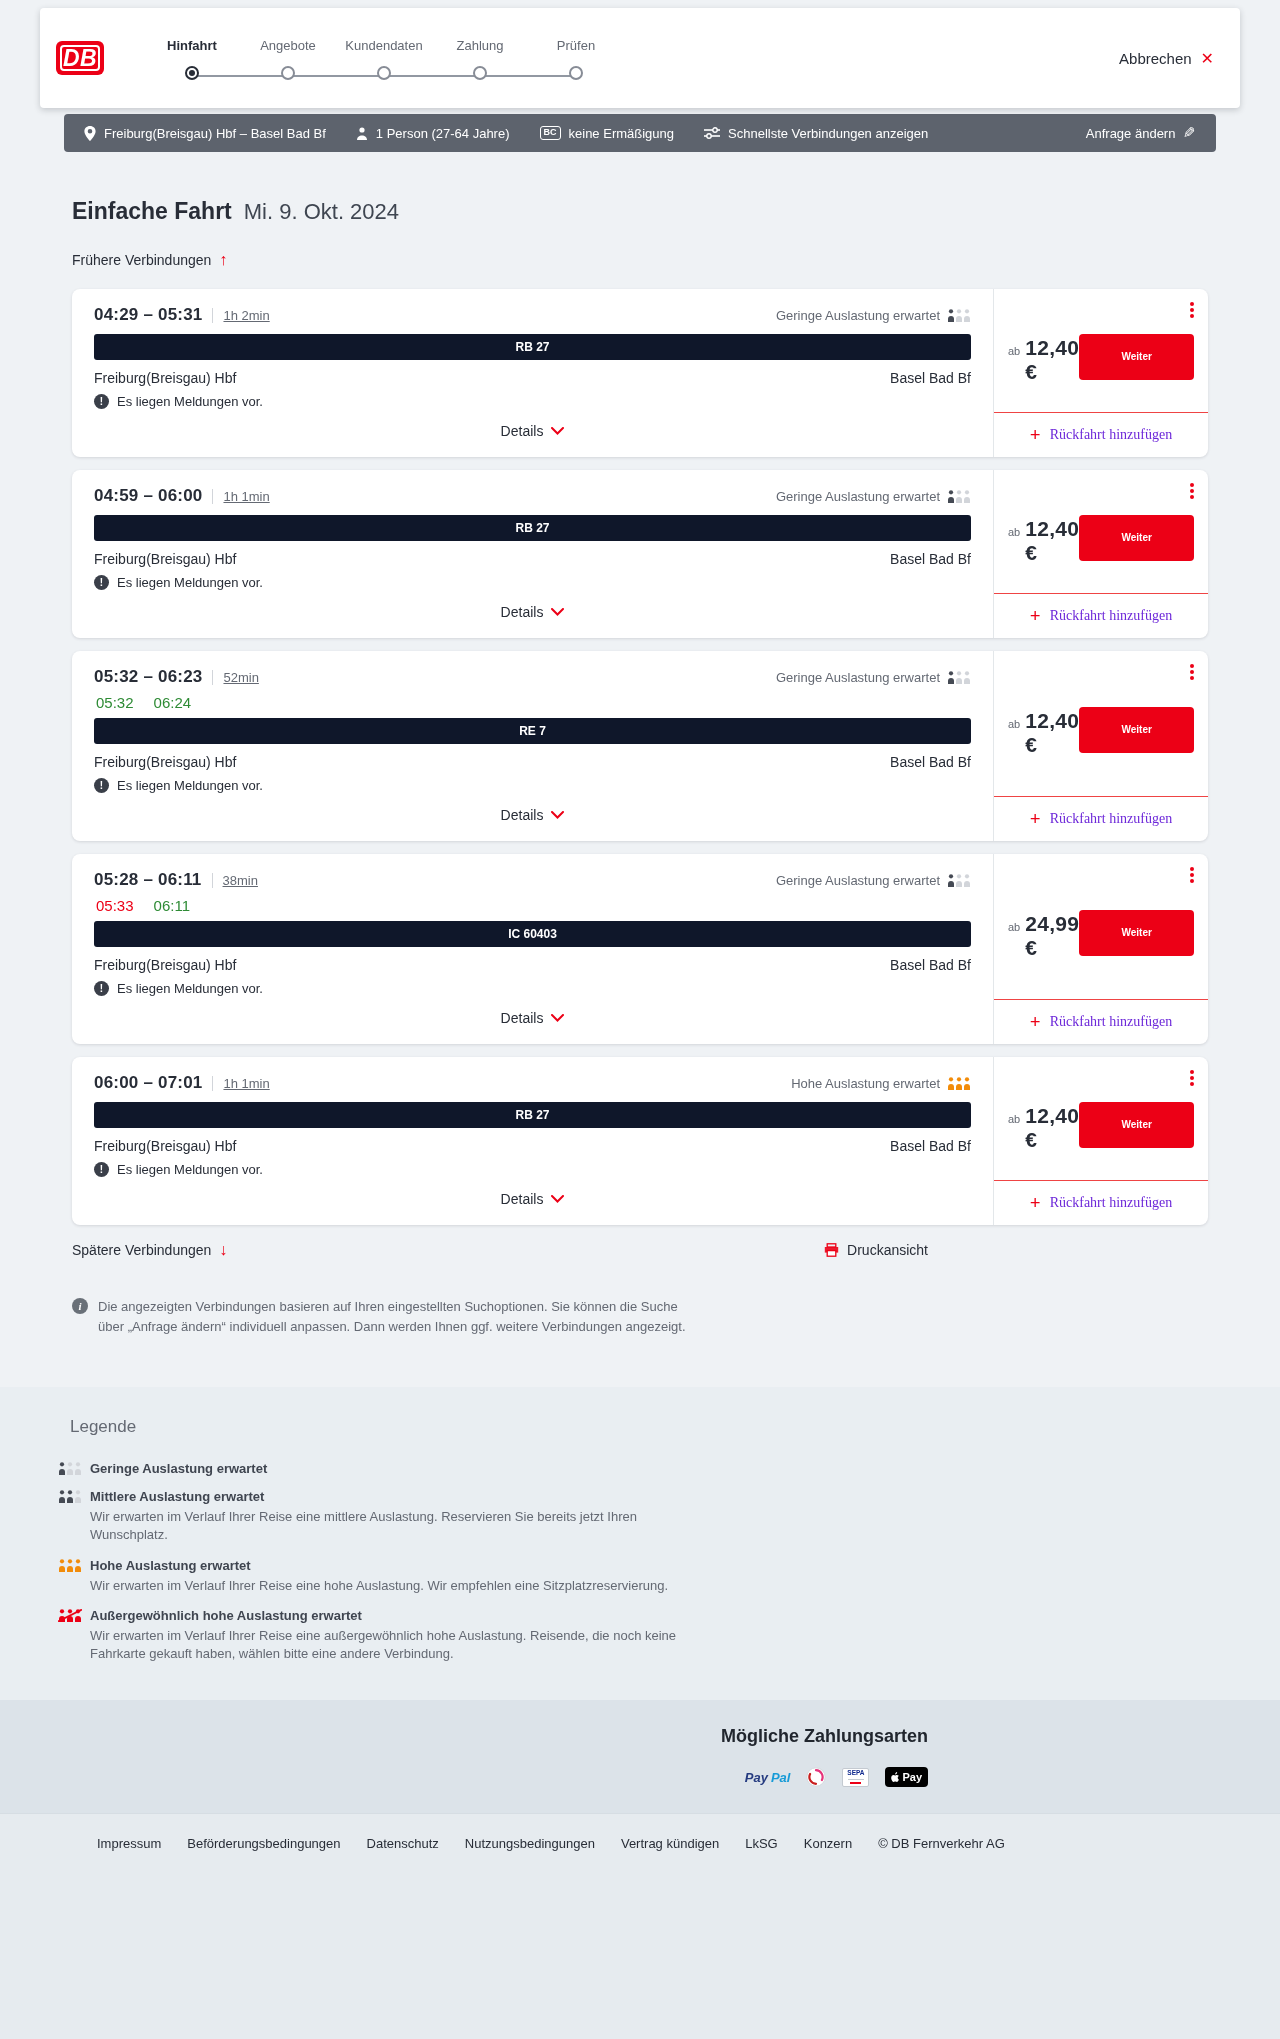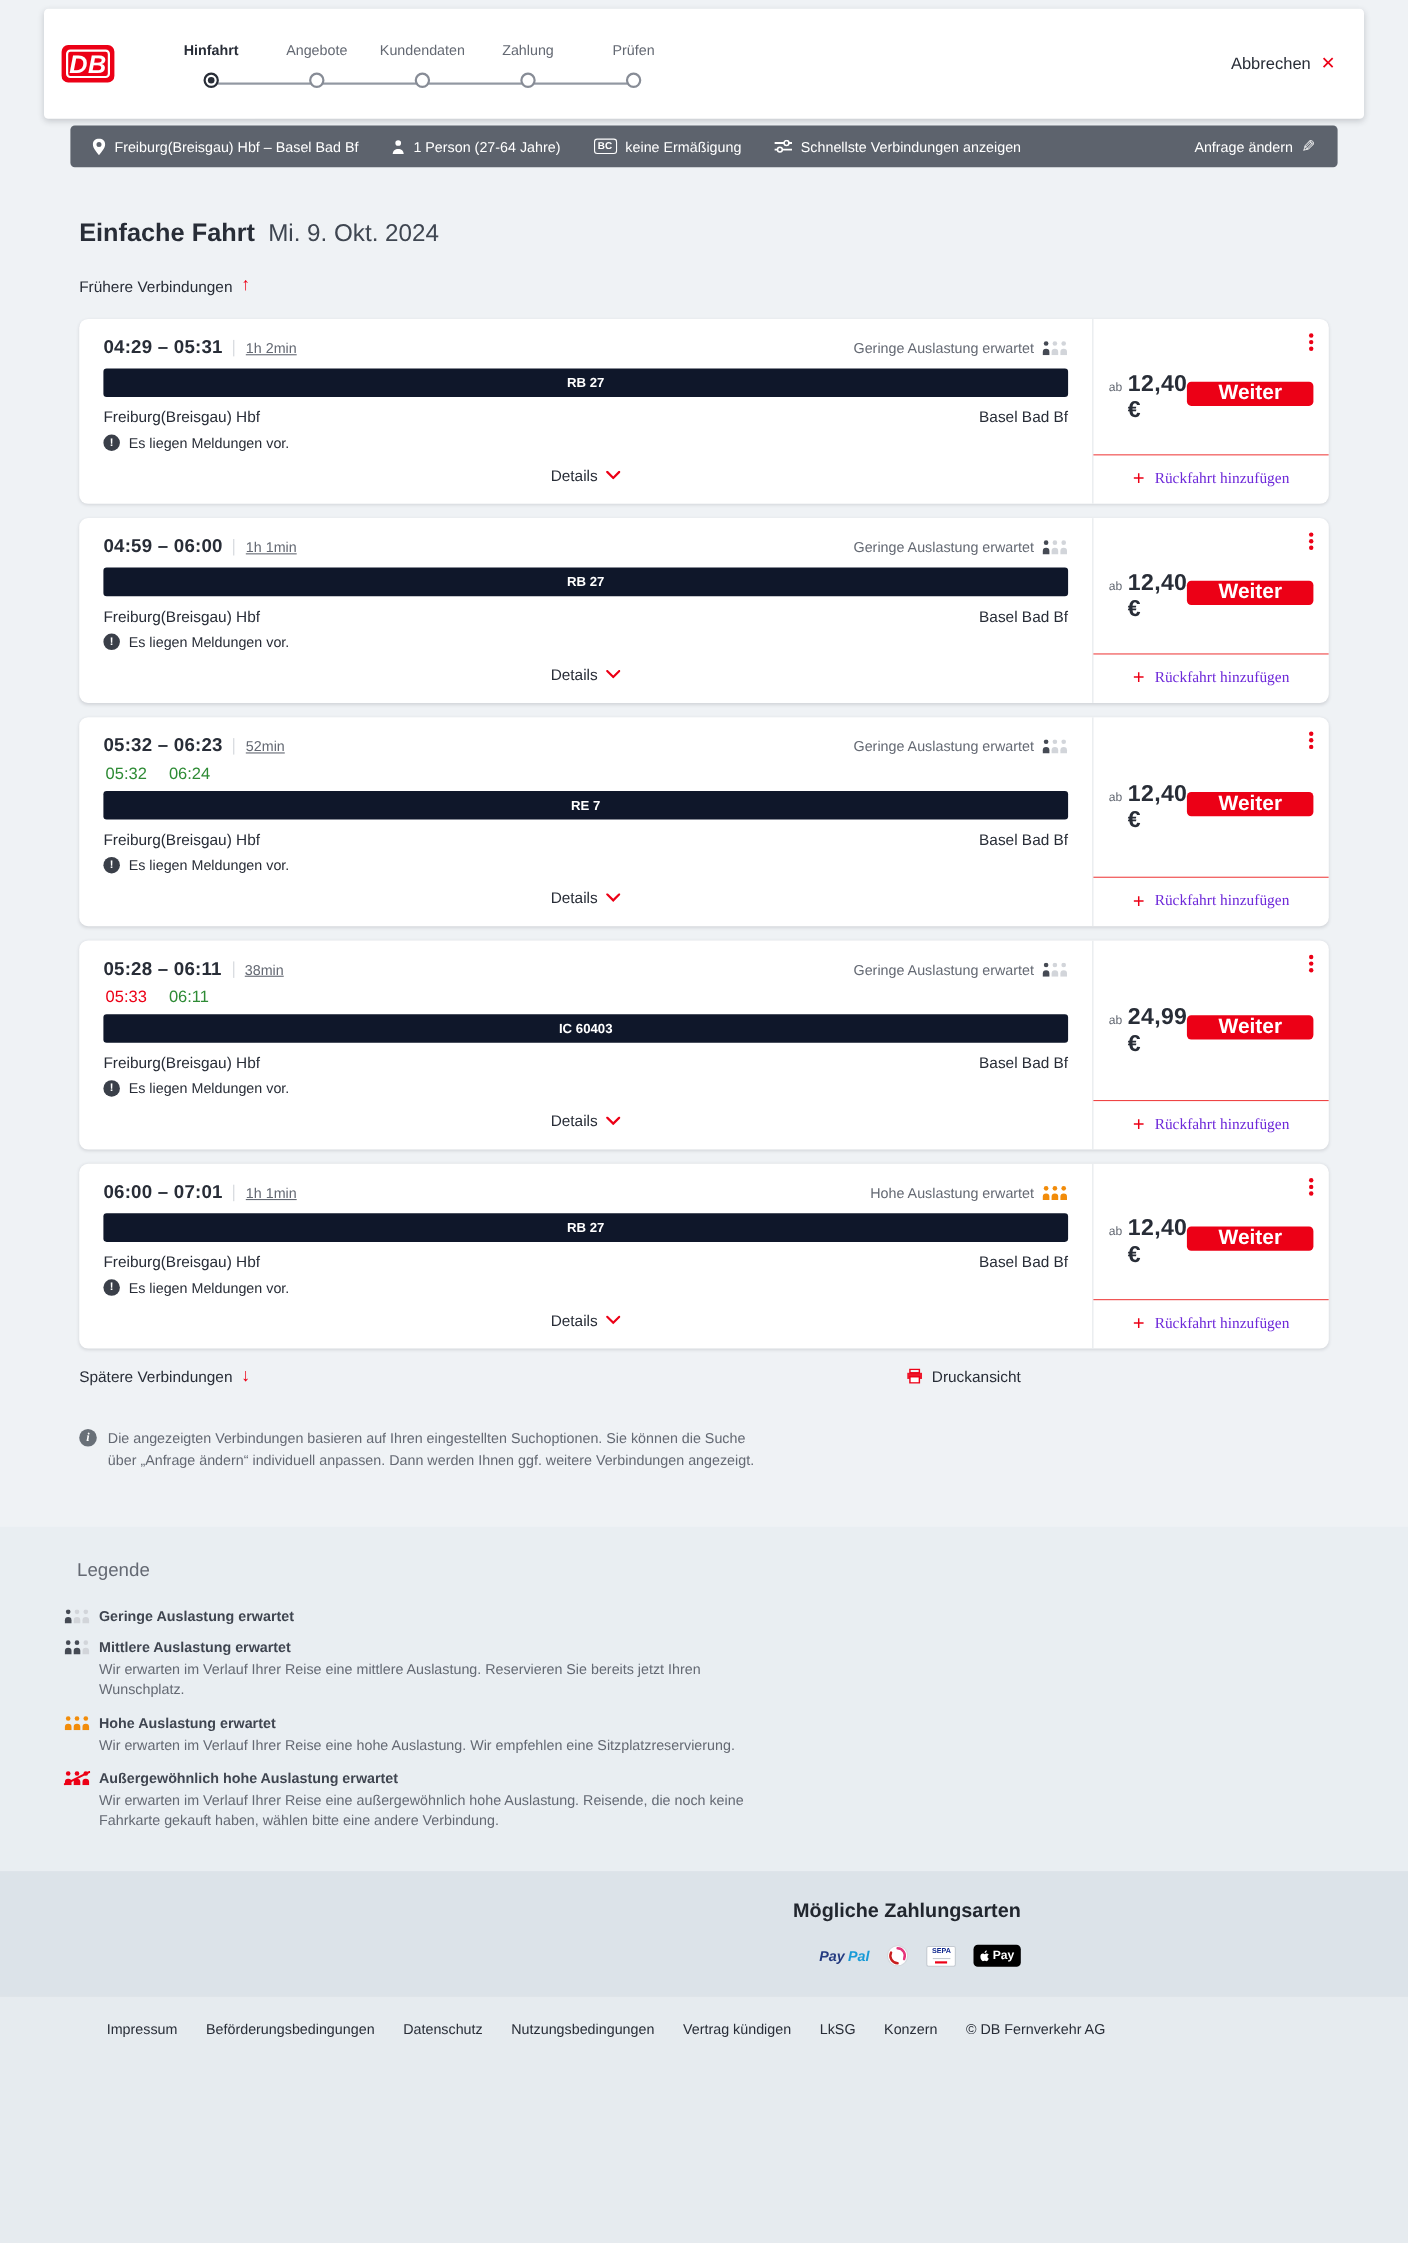--- a/index.html
+++ b/index.html
@@ -80,22 +80,22 @@
   .details { margin-top:auto; padding:14px 0 10px; display:flex; align-items:center; justify-content:center;
              gap:8px; font-size:14px; color:#282d37; cursor:pointer; }
   .card-right { width:215px; border-left:1px solid #e3e7ea; display:flex; flex-direction:column; }
   .cr-top { flex:1; position:relative; display:flex; flex-direction:row; align-items:center; padding:12px 14px 10px; }
   .kebab { position:absolute; top:10px; right:11px; display:flex; flex-direction:column; gap:2px;
            padding:3px; cursor:pointer; }
   .kebab i { width:4px; height:4px; border-radius:50%; background:#ec0016; }
   .price { margin-top:17px; display:flex; align-items:baseline; gap:5px; }
   .price .ab { font-size:11px; color:#646973; }
   .price .amt { font-size:21px; font-weight:bold; color:#282d37; letter-spacing:.3px; }
-  .weiter { margin-top:10px; width:168px; height:22px; background:#ec0016; border:none; border-radius:4px;
-            color:#fff; font-size:19px; font-weight:bold; font-family:inherit; cursor:pointer; }
+  .weiter { margin-top:10px; width:168px; height:46px; background:#ec0016; border:none; border-radius:4px;
+            color:#fff; font-size:10px; font-weight:bold; font-family:inherit; cursor:pointer; }
   .cr-bottom { border-top:1px solid #ef4444; height:45px; display:flex; align-items:center;
                justify-content:center; gap:9px; font-size:14px; color:#6d28d9; cursor:pointer;font-family:Liberation Serif, serif; }
   .plus-icon::before { content:"+"; color:#ec0016; font-size:19px; font-weight:bold; line-height:1; }
 
   
   .info-block { margin:38px 72px 0; display:flex; gap:10px; }
   .info-icon { width:16px; height:16px; border-radius:50%; background:#697078; color:#fff; flex:0 0 auto;
                display:flex; align-items:center; justify-content:center; margin-top:1px; }
   .info-icon::before { content:"i"; font-size:11px; font-style:italic; font-weight:bold; font-family:"Liberation Serif",serif; }
   .info-text { font-size:13px; color:#646973; max-width:590px; line-height:1.55; }

